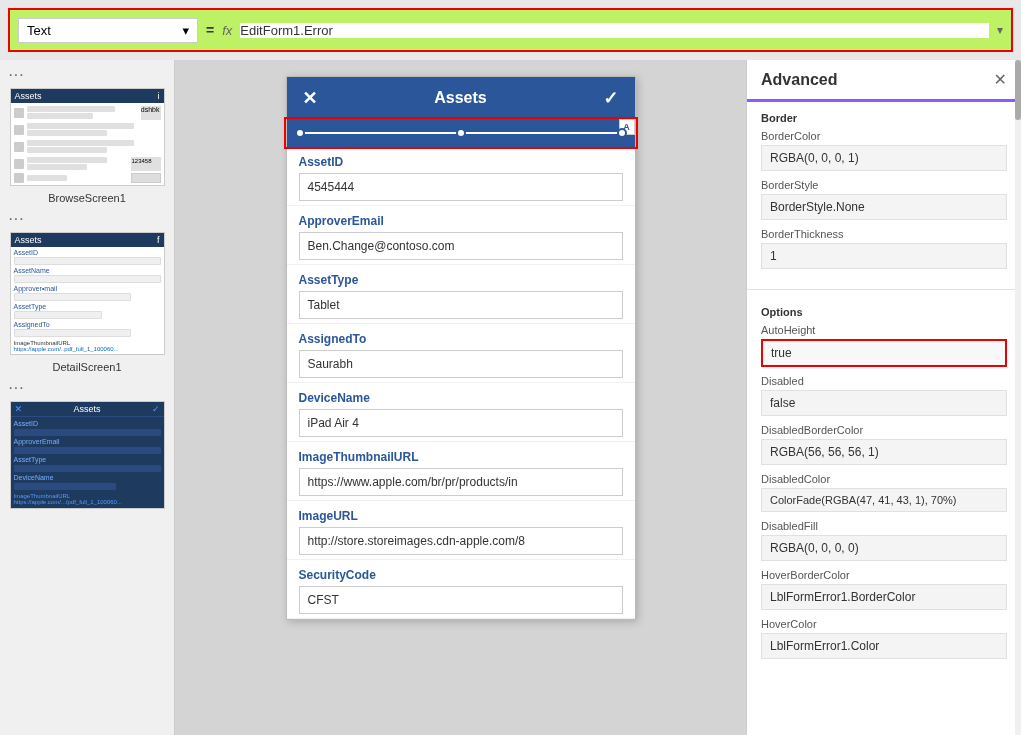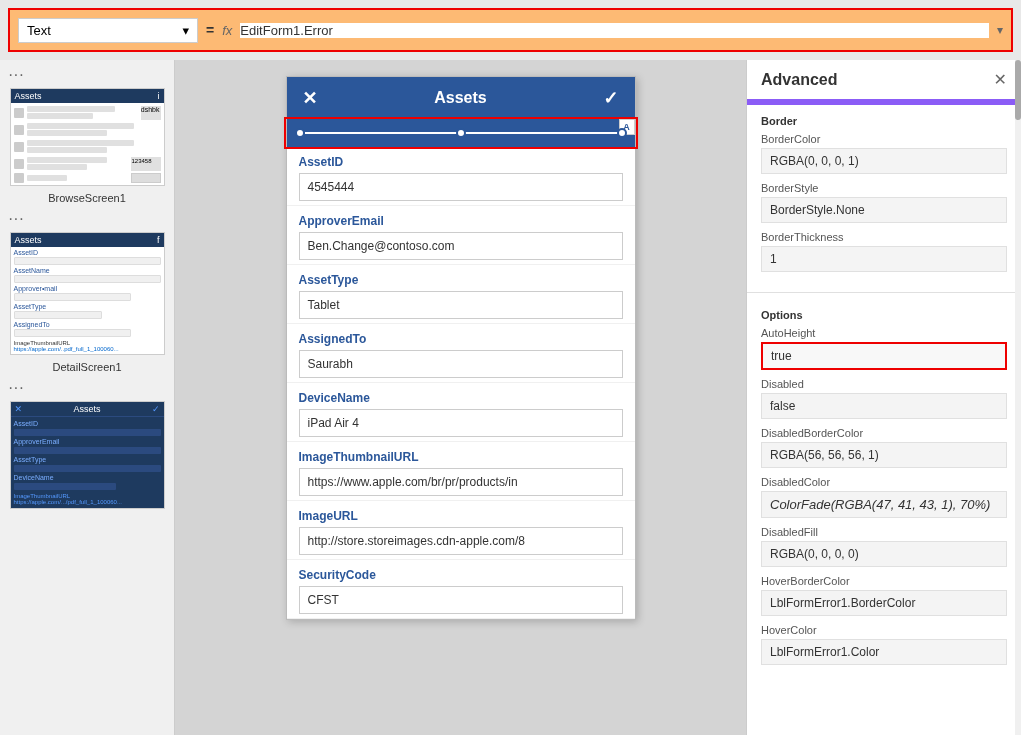--- a/index.html
+++ b/index.html
@@ -10,21 +10,21 @@
       width: 1021px;
       height: 735px;
       overflow: hidden;
       position: relative;
     }
 
     
     .formula-bar {
       display: flex;
       align-items: center;
-      background: #fdba74;
+      background: #bef264;
       border: 2px solid #e00;
       height: 44px;
       padding: 0 8px;
       gap: 8px;
       position: absolute;
       top: 8px;
       left: 8px;
       right: 8px;
       z-index: 100;
     }
@@ -170,21 +170,21 @@
       border-left: 1px solid #ccc;
       flex-shrink: 0;
       overflow-y: auto;
       position: relative;
     }
     .right-panel-header {
       display: flex;
       justify-content: space-between;
       align-items: center;
       padding: 10px 14px;
-      border-bottom: 6px solid #8b5cf6;
+      border-bottom: 3px solid #8b5cf6;
     }
     .right-panel-title {
       font-size: 16px;
       font-weight: 600;
       color: #333;
     }
     .right-panel-close {
       color: #666;
       font-size: 16px;
       cursor: pointer;
@@ -516,21 +516,21 @@
         <div class="panel-property-value">false</div>
       </div>
 
       <div class="panel-property">
         <div class="panel-property-label">DisabledBorderColor</div>
         <div class="panel-property-value">RGBA(56, 56, 56, 1)</div>
       </div>
 
       <div class="panel-property">
         <div class="panel-property-label">DisabledColor</div>
-        <div class="panel-property-value" style="font-size:13px;font-style:italic;">ColorFade(RGBA(47, 41, 43, 1), 70%)</div>
+        <div class="panel-property-value" style="font-size:11px;">ColorFade(RGBA(47, 41, 43, 1), 70%)</div>
       </div>
 
       <div class="panel-property">
         <div class="panel-property-label">DisabledFill</div>
         <div class="panel-property-value">RGBA(0, 0, 0, 0)</div>
       </div>
 
       <div class="panel-property">
         <div class="panel-property-label">HoverBorderColor</div>
         <div class="panel-property-value">LblFormError1.BorderColor</div>

